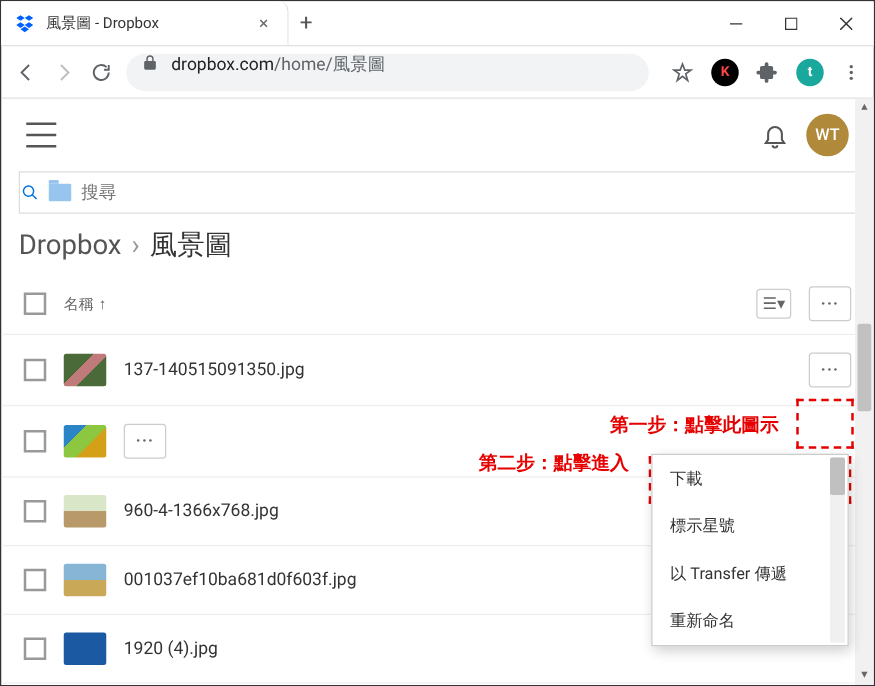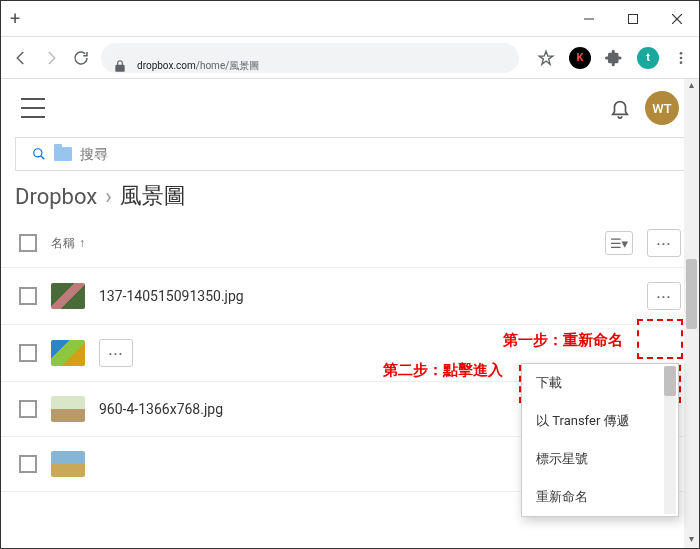--- a/index.html
+++ b/index.html
@@ -11,35 +11,35 @@
 .tab-title { font-size: 12px; color: #333; flex: 1; }
 .tab-close { width: 14px; height: 14px; color: #666; font-size: 14px; line-height: 14px; text-align: center; cursor: pointer; }
 .newtab { width: 28px; display: flex; align-items: center; justify-content: center; color: #555; font-size: 18px; cursor: pointer; }
 .titlebar-spacer { flex: 1; }
 .win-controls { display: flex; }
 .win-btn { width: 44px; display: flex; align-items: center; justify-content: center; color: #333; }
 
 .addr { height: 42px; display: flex; align-items: center; gap: 10px; padding: 0 10px; border-bottom: 1px solid #e0e0e0; }
 .nav-ic { width: 20px; height: 20px; color: #5f6368; display: flex; align-items: center; justify-content: center; }
 .nav-ic.disabled { color: #bdbdbd; }
-.urlbar { flex: 1; height: 30px; background: #f1f3f4; border-radius: 15px; display: flex; align-items: flex-end; padding: 0 12px; gap: 10px; color: #5f6368; font-size: 10px; }
+.urlbar { flex: 1; height: 30px; background: #f1f3f4; border-radius: 15px; display: flex; align-items: flex-start; padding: 0 12px; gap: 10px; color: #5f6368; font-size: 14px; }
 .url-text { color: #202124; }
 .addr-icons { display: flex; align-items: center; gap: 14px; padding-left: 8px; }
 .ext-ic { width: 22px; height: 22px; border-radius: 50%; display: flex; align-items: center; justify-content: center; font-size: 11px; font-weight: bold; }
 .ext-k { background: #000; color: #f44; }
 .ext-t { background: #1aa89c; color: #fff; }
 
 .app-header { height: 58px; display: flex; align-items: center; padding: 0 20px; gap: 14px; }
 .hamburger { width: 24px; height: 20px; display: flex; flex-direction: column; justify-content: space-between; cursor: pointer; }
 .hamburger span { height: 2px; background: #555; }
 .app-spacer { flex: 1; }
 .bell { width: 22px; height: 22px; color: #555; }
 .avatar { width: 34px; height: 34px; border-radius: 50%; background: #b0893a; color: #fff; display: flex; align-items: center; justify-content: center; font-size: 13px; font-weight: 500; }
 
-.search-row { margin: 0 14px 10px; border: 1px solid #ddd; height: 34px; display: flex; align-items: center; padding: 0 16px; gap: 8px; }
+.search-row { margin: 0 14px 10px; border: 1px solid #ddd; height: 34px; display: flex; align-items: center; padding: 0 1px; gap: 8px; }
 .search-row input { border: none; outline: none; flex: 1; font-size: 14px; color: #333; }
 .search-ic { color: #0070e0; font-size: 14px; }
 .folder-ic { width: 18px; height: 14px; background: #98c5ee; border-radius: 1px; position: relative; }
 .folder-ic::before { content: ""; position: absolute; top: -3px; left: 0; width: 8px; height: 3px; background: #98c5ee; border-radius: 1px 1px 0 0; }
 
 .breadcrumb { padding: 0 14px; font-size: 22px; color: #333; display: flex; align-items: center; gap: 8px; text-align: center; }
 .breadcrumb .root { color: #555; }
 .breadcrumb .sep { color: #999; }
 
 .list-header { display: flex; align-items: center; padding: 10px 18px; gap: 14px; border-bottom: 1px solid #eee; margin-top: 8px; justify-content: center; }
@@ -71,20 +71,29 @@
 .page-scroll { position: absolute; right: 0; top: 78px; width: 15px; bottom: 0; background: #f1f1f1; }
 .page-scroll-thumb { position: absolute; top: 180px; left: 2px; width: 11px; height: 70px; background: #c1c1c1; border-radius: 2px; }
 .page-scroll-arrow { position: absolute; left: 0; width: 15px; height: 15px; text-align: center; font-size: 10px; color: #666; }
 
 svg { display: block; }
 </style>
 </head>
 <body>
 
 <div class="titlebar">
+  <div class="tab">
+    <span class="tab-icon">
+      <svg width="16" height="16" viewBox="0 0 24 24">
+          <path fill="#0061ff" d="M6 2l6 4-6 4-6-4 6-4zm12 0l6 4-6 4-6-4 6-4zM6 12l6 4-6 4-6-4 6-4zm12 0l6 4-6 4-6-4 6-4zM12 18l6 4-6 4-6-4 6-4z" transform="scale(0.85)"></path>
+        </svg>
+    </span>
+    <span class="tab-title">風景圖 - Dropbox</span>
+    <span class="tab-close">×</span>
+  </div>
   <div class="newtab">+</div>
   <div class="titlebar-spacer"></div>
   <div class="win-controls">
     <div class="win-btn">
         <svg width="10" height="10">
           <line x1="0" y1="5" x2="10" y2="5" stroke="#333" stroke-width="1"></line>
         </svg>
       </div>
     <div class="win-btn">
         <svg width="10" height="10">
@@ -205,32 +214,38 @@
     <div class="row-more">···</div>
   </div>
   <div class="file-row">
     <div class="checkbox"></div>
     <div class="thumb t3"></div>
     <div class="file-name">960-4-1366x768.jpg</div>
   </div>
   <div class="file-row">
     <div class="checkbox"></div>
     <div class="thumb t4"></div>
+    <div class="file-name">001037ef10ba681d0f603f.jpg</div>
+  </div>
+  <div class="file-row">
+    <div class="checkbox"></div>
+    <div class="thumb t5"></div>
+    <div class="file-name">1920 (4).jpg</div>
   </div>
 </div>
 
 <div class="context-menu">
   <div class="cm-item">下載</div>
+  <div class="cm-item">標示星號</div>
   <div class="cm-item">以 Transfer 傳遞</div>
-  <div class="cm-item">標示星號</div>
   <div class="cm-item">重新命名</div>
   <div class="cm-scroll"></div>
 </div>
 
-<div class="annot" style="right:76px; top:330px;">第一步：重新命名</div>
+<div class="annot" style="right:76px; top:330px;">第一步：點擊此圖示</div>
 <div class="dash-box" style="right:16px; top:318px; width:46px; height:40px;"></div>
 <div class="annot" style="right:196px; top:360px;">第二步：點擊進入</div>
 <div class="dash-box" style="right:18px; top:364px; width:162px; height:38px;"></div>
 
 <div class="page-scroll">
   <div class="page-scroll-arrow" style="top:0">▴</div>
   <div class="page-scroll-thumb"></div>
   <div class="page-scroll-arrow" style="bottom:0">▾</div>
 </div>
 

